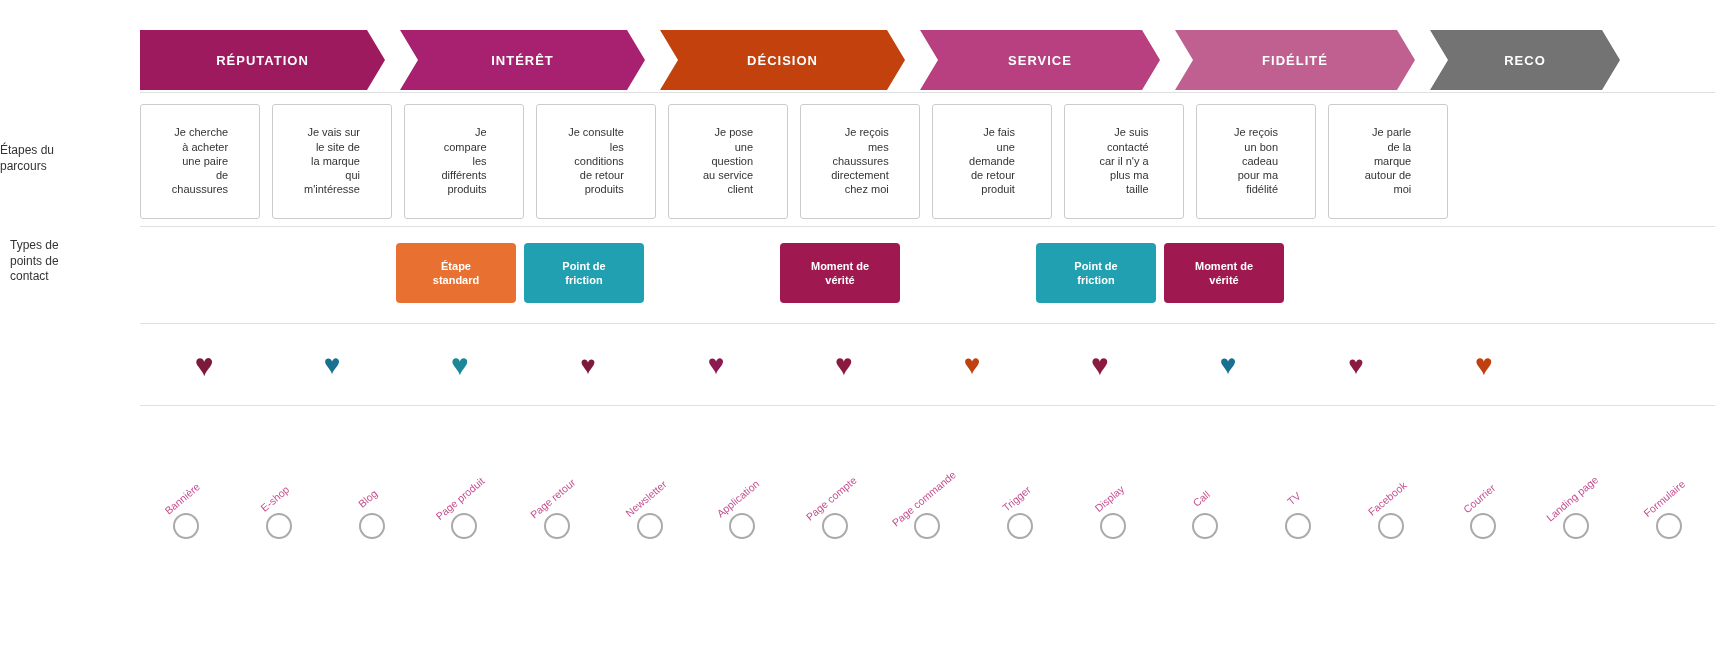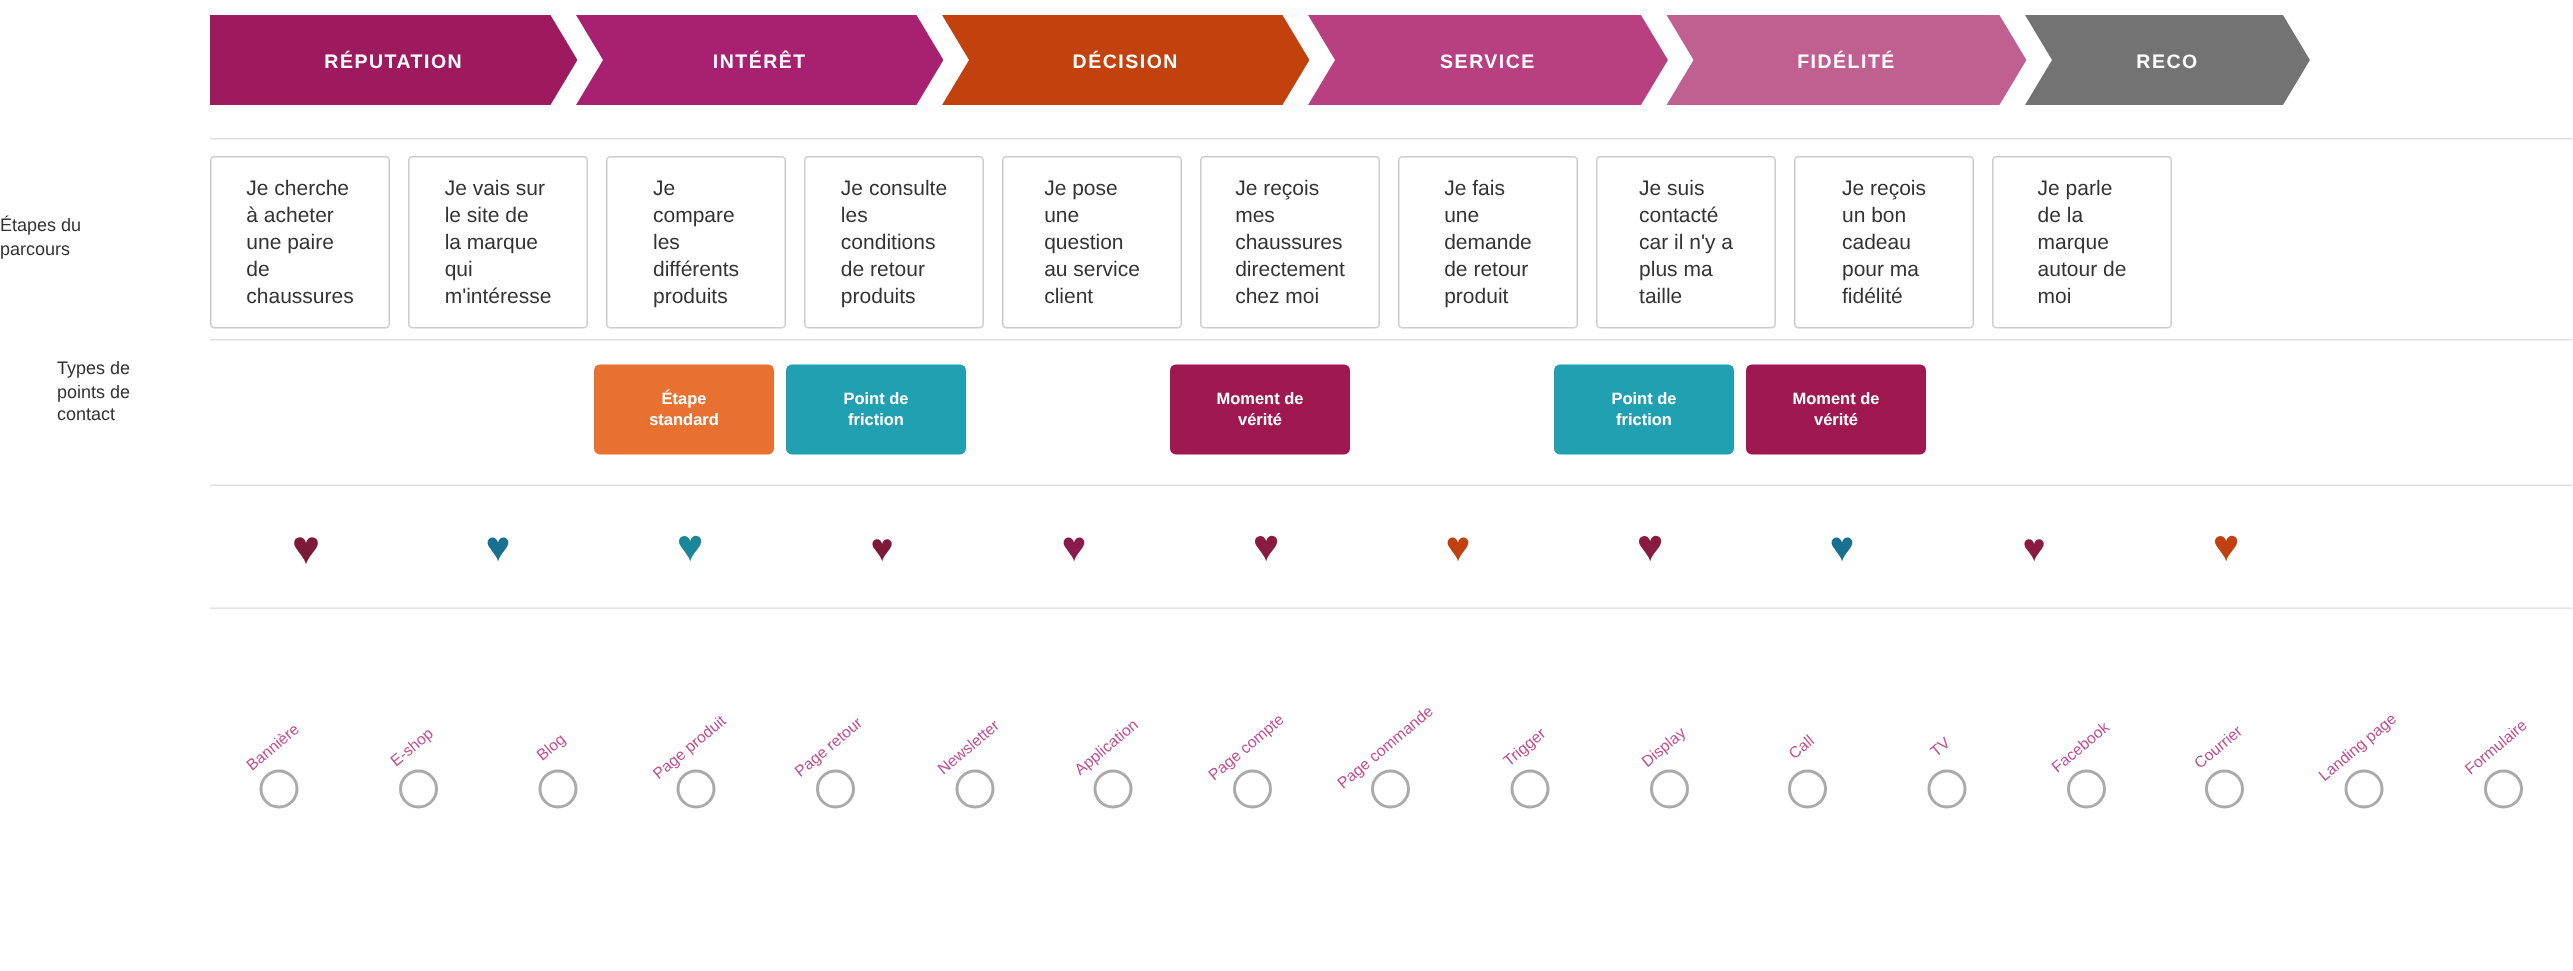--- a/index.html
+++ b/index.html
@@ -44,22 +44,22 @@
     .phases-label-cell {
       height: 80px;
       display: flex;
       align-items: center;
       padding-left: 10px;
     }
 
     .phases-row {
       height: 80px;
       display: flex;
-      align-items: flex-start;
-      gap: 0;
+      align-items: flex-end;
+      gap: 16px;
     }
 
     .chevron {
       position: relative;
       display: flex;
       align-items: center;
       justify-content: center;
       height: 60px;
       color: white;
       font-weight: bold;
@@ -85,39 +85,38 @@
       display: flex;
       align-items: center;
       gap: 4px;
       padding: 8px 0;
     }
 
     .etape-box {
       border: 1px solid #ccc;
       border-radius: 3px;
       padding: 8px 5px;
-      font-size: 14px;
+      font-size: 11px;
       line-height: 1.3;
-      text-align: left;
+      text-align: right;
       color: #333;
       height: 115px;
       display: flex;
       align-items: center;
       justify-content: center;
       flex-shrink: 0;
     }
 
     
     .types-label-cell {
       height: 100px;
       display: flex;
       align-items: flex-start;
       padding-left: 10px;
       padding-top: 10px;
-      margin-left: 28px;
     }
 
     .types-row {
       height: 100px;
       display: flex;
       align-items: center;
       gap: 4px;
       padding: 8px 0;
       position: relative;
     }

